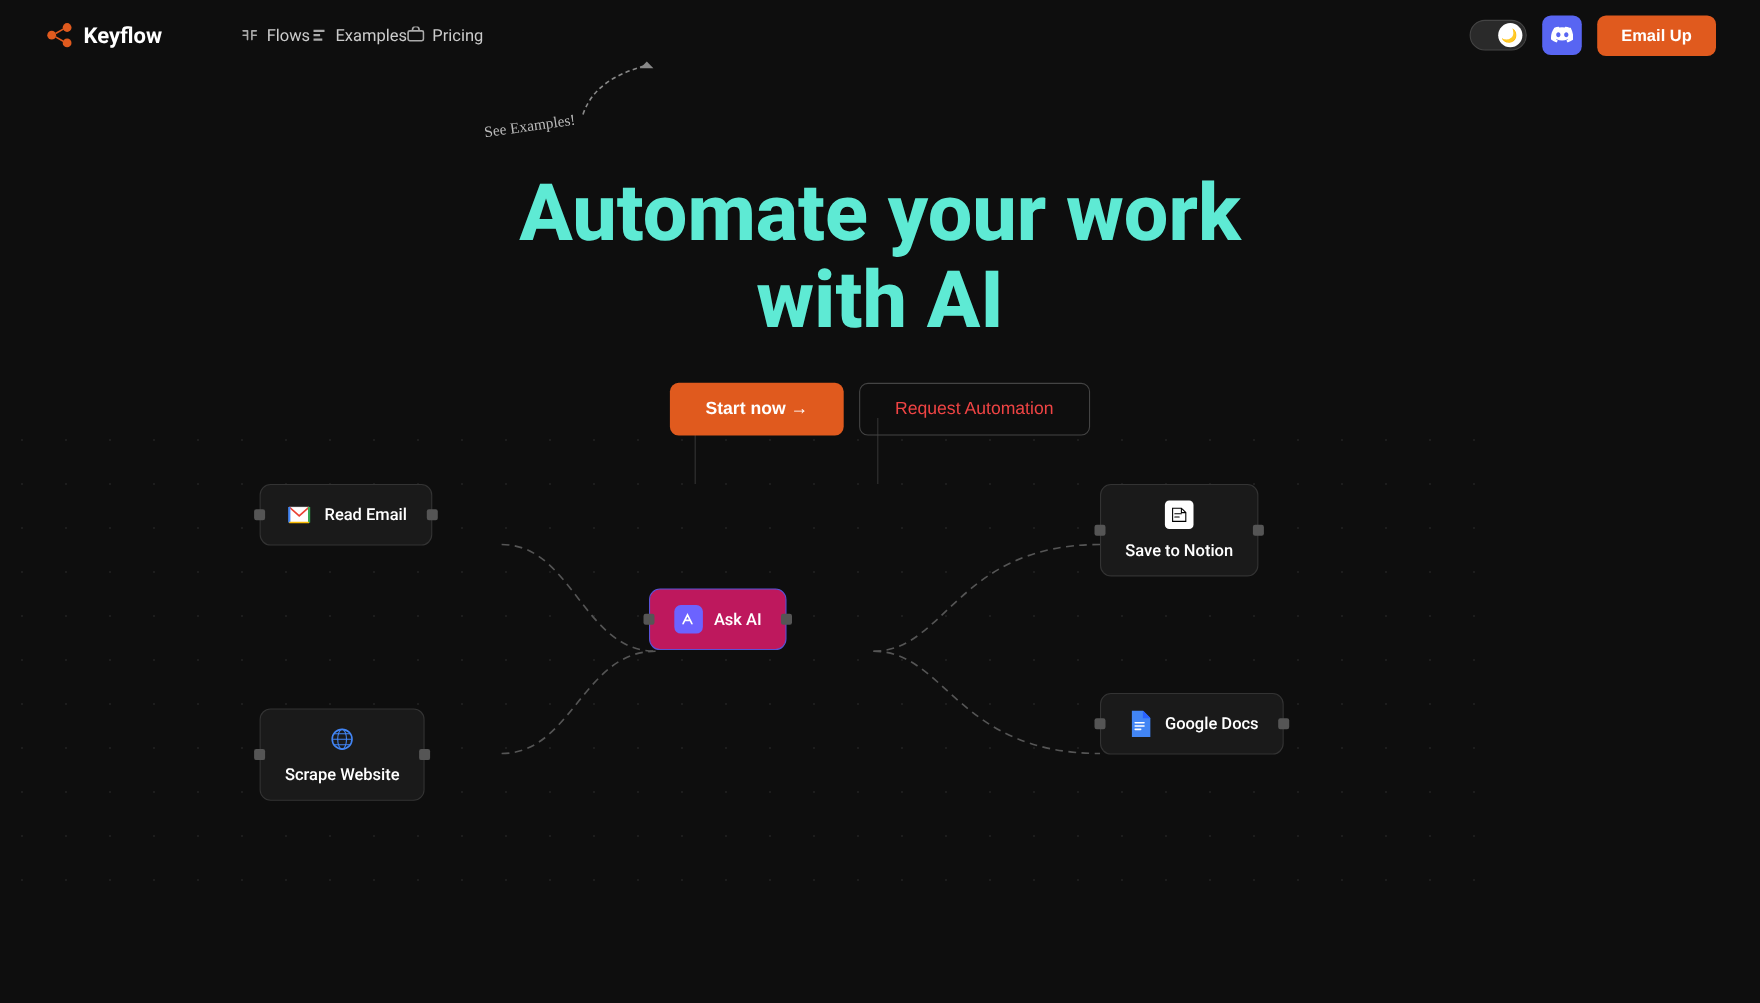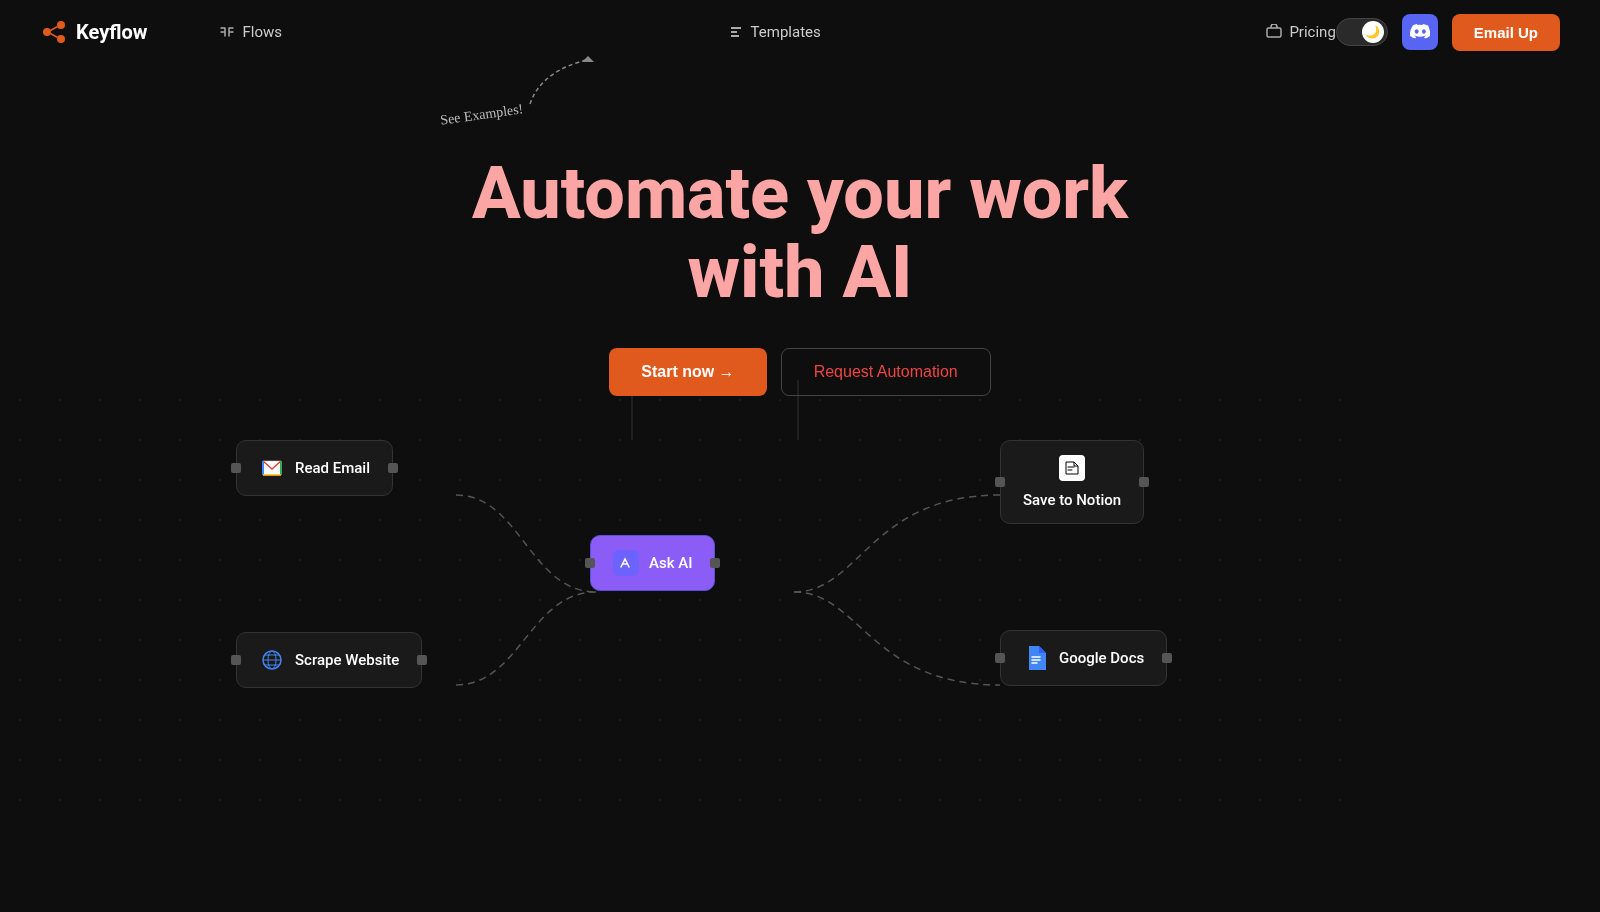--- a/index.html
+++ b/index.html
@@ -32,23 +32,21 @@
       text-decoration: none;
       margin-right: 72px;
     }
     .logo-icon {
       width: 28px;
       height: 28px;
     }
     .nav-links {
       display: flex;
       align-items: center;
-      gap: 36px;
       flex: 1;
-      justify-content: space-between;
     }
     .nav-link {
       display: flex;
       align-items: center;
       gap: 7px;
       color: #ccc;
       font-size: 15px;
       cursor: pointer;
     }
     .nav-right {
@@ -107,21 +105,21 @@
       flex-direction: column;
       align-items: center;
       text-align: center;
       padding-top: 60px;
       position: relative;
       z-index: 5;
     }
     .hero h1 {
       font-size: 72px;
       font-weight: 800;
-      color: #fca5a5;
+      color: #5eead4;
       line-height: 1.1;
       max-width: 800px;
     }
     .hero p {
       margin-top: 18px;
       color: #aaa;
       font-size: 18px;
     }
     .hero-buttons {
       display: flex;
@@ -219,21 +217,21 @@
     .node-read-email {
       left: 236px; top: 60px;
     }
     .node-save-notion {
       left: 1000px; top: 60px; flex-direction: column;
     }
     .node-ask-ai {
       left: 590px; top: 155px;
     }
     .node-scrape {
-      left: 236px; top: 252px;
+      left: 236px; top: 264px; flex-direction: column;
     }
     .node-google-docs {
       left: 1000px; top: 250px;
     }
 
     
     .dot-left {
       position: absolute;
       left: -6px; top: 50%;
       transform: translateY(-50%);
@@ -266,21 +264,21 @@
     <div class="nav-link">
       <svg width="16" height="16" viewBox="0 0 16 16" fill="none">
         <path d="M2 4h4M2 8h4M10 4h4M10 8h4M6 4v8M10 4v8" stroke="#aaa" stroke-width="1.5" stroke-linecap="round"></path>
       </svg>
       <span>Flows</span>
     </div>
     <div class="nav-link">
       <svg width="16" height="16" viewBox="0 0 16 16" fill="none">
         <path d="M3 3h10v2H3zM3 7h6v2H3zM3 11h8v2H3z" fill="#aaa"></path>
       </svg>
-      <span>Templates</span>
+      <span>Examples</span>
     </div>
     <div class="nav-link">
       <svg width="16" height="16" viewBox="0 0 16 16" fill="none">
         <rect x="1" y="4" width="14" height="9" rx="1.5" stroke="#aaa" stroke-width="1.5"></rect>
         <path d="M5 4V3a3 3 0 016 0v1" stroke="#aaa" stroke-width="1.5"></path>
       </svg>
       <span>Pricing</span>
     </div>
   </div>
   <div class="nav-right">
@@ -354,21 +352,21 @@
         <rect width="18" height="18" rx="2" fill="#fff"></rect>
         <path d="M3 3h8l4 4v8H3V3z" fill="#fff" stroke="#000" stroke-width="1"></path>
         <path d="M11 3v4h4" stroke="#000" stroke-width="1" fill="none"></path>
         <path d="M5 8h6M5 11h4" stroke="#000" stroke-width="1" stroke-linecap="round"></path>
       </svg>
     </div>
     <span>Save to Notion</span>
     <div class="dot-right"></div>
   </div>
 
-  <div class="flow-node node-ask-ai" style="background:#8b5cf6; border-color:#5a52d5;">
+  <div class="flow-node node-ask-ai" style="background:#be185d; border-color:#5a52d5;">
     <div class="dot-left"></div>
     <div class="node-icon ai-icon">
       <svg width="18" height="18" viewBox="0 0 18 18" fill="none">
         <rect width="18" height="18" rx="3" fill="#6c63ff"></rect>
         <path d="M4 13L8 5l4 8M5.5 10h5" stroke="#fff" stroke-width="1.5" stroke-linecap="round"></path>
       </svg>
     </div>
     <span>Ask AI</span>
     <div class="dot-right"></div>
   </div>

